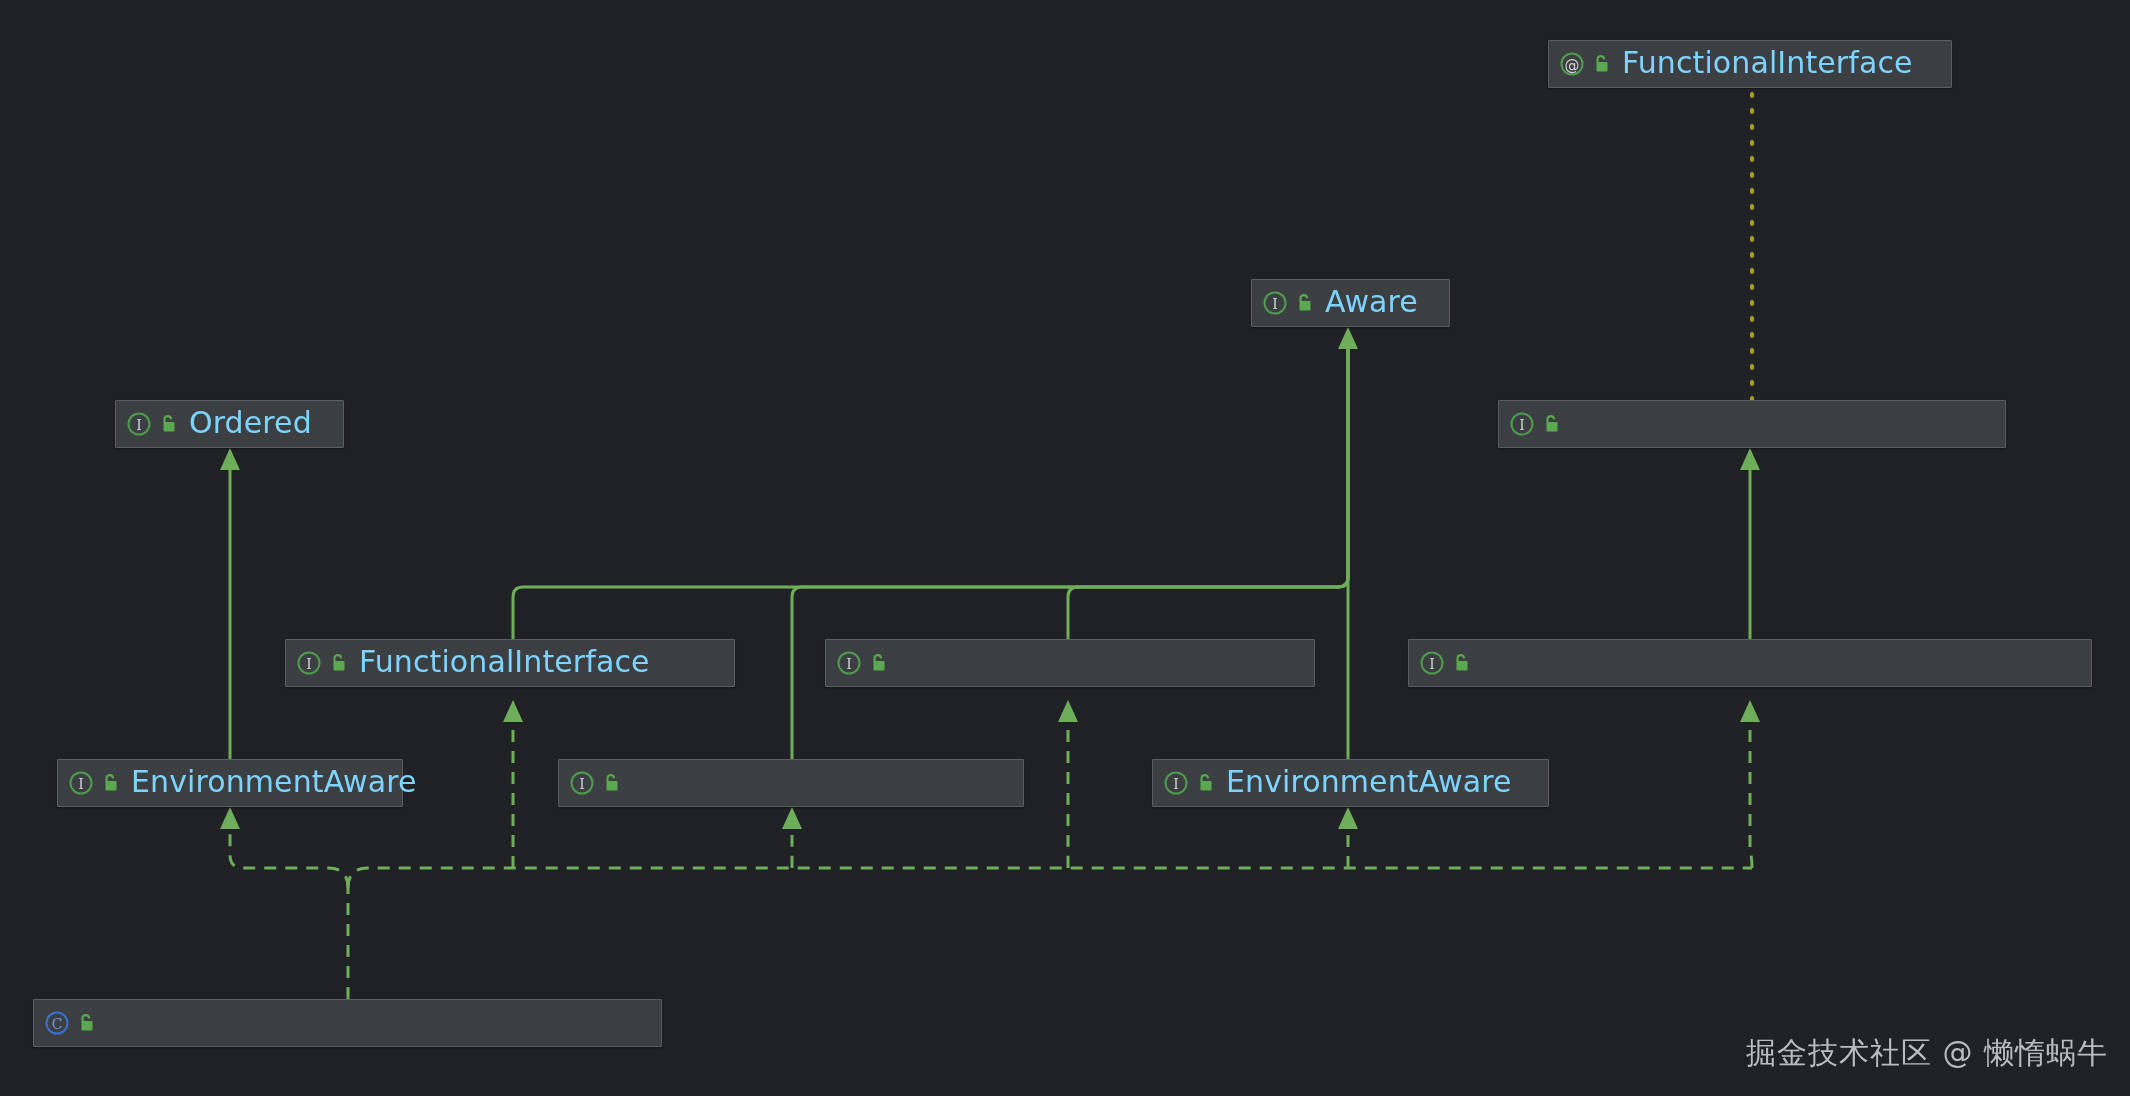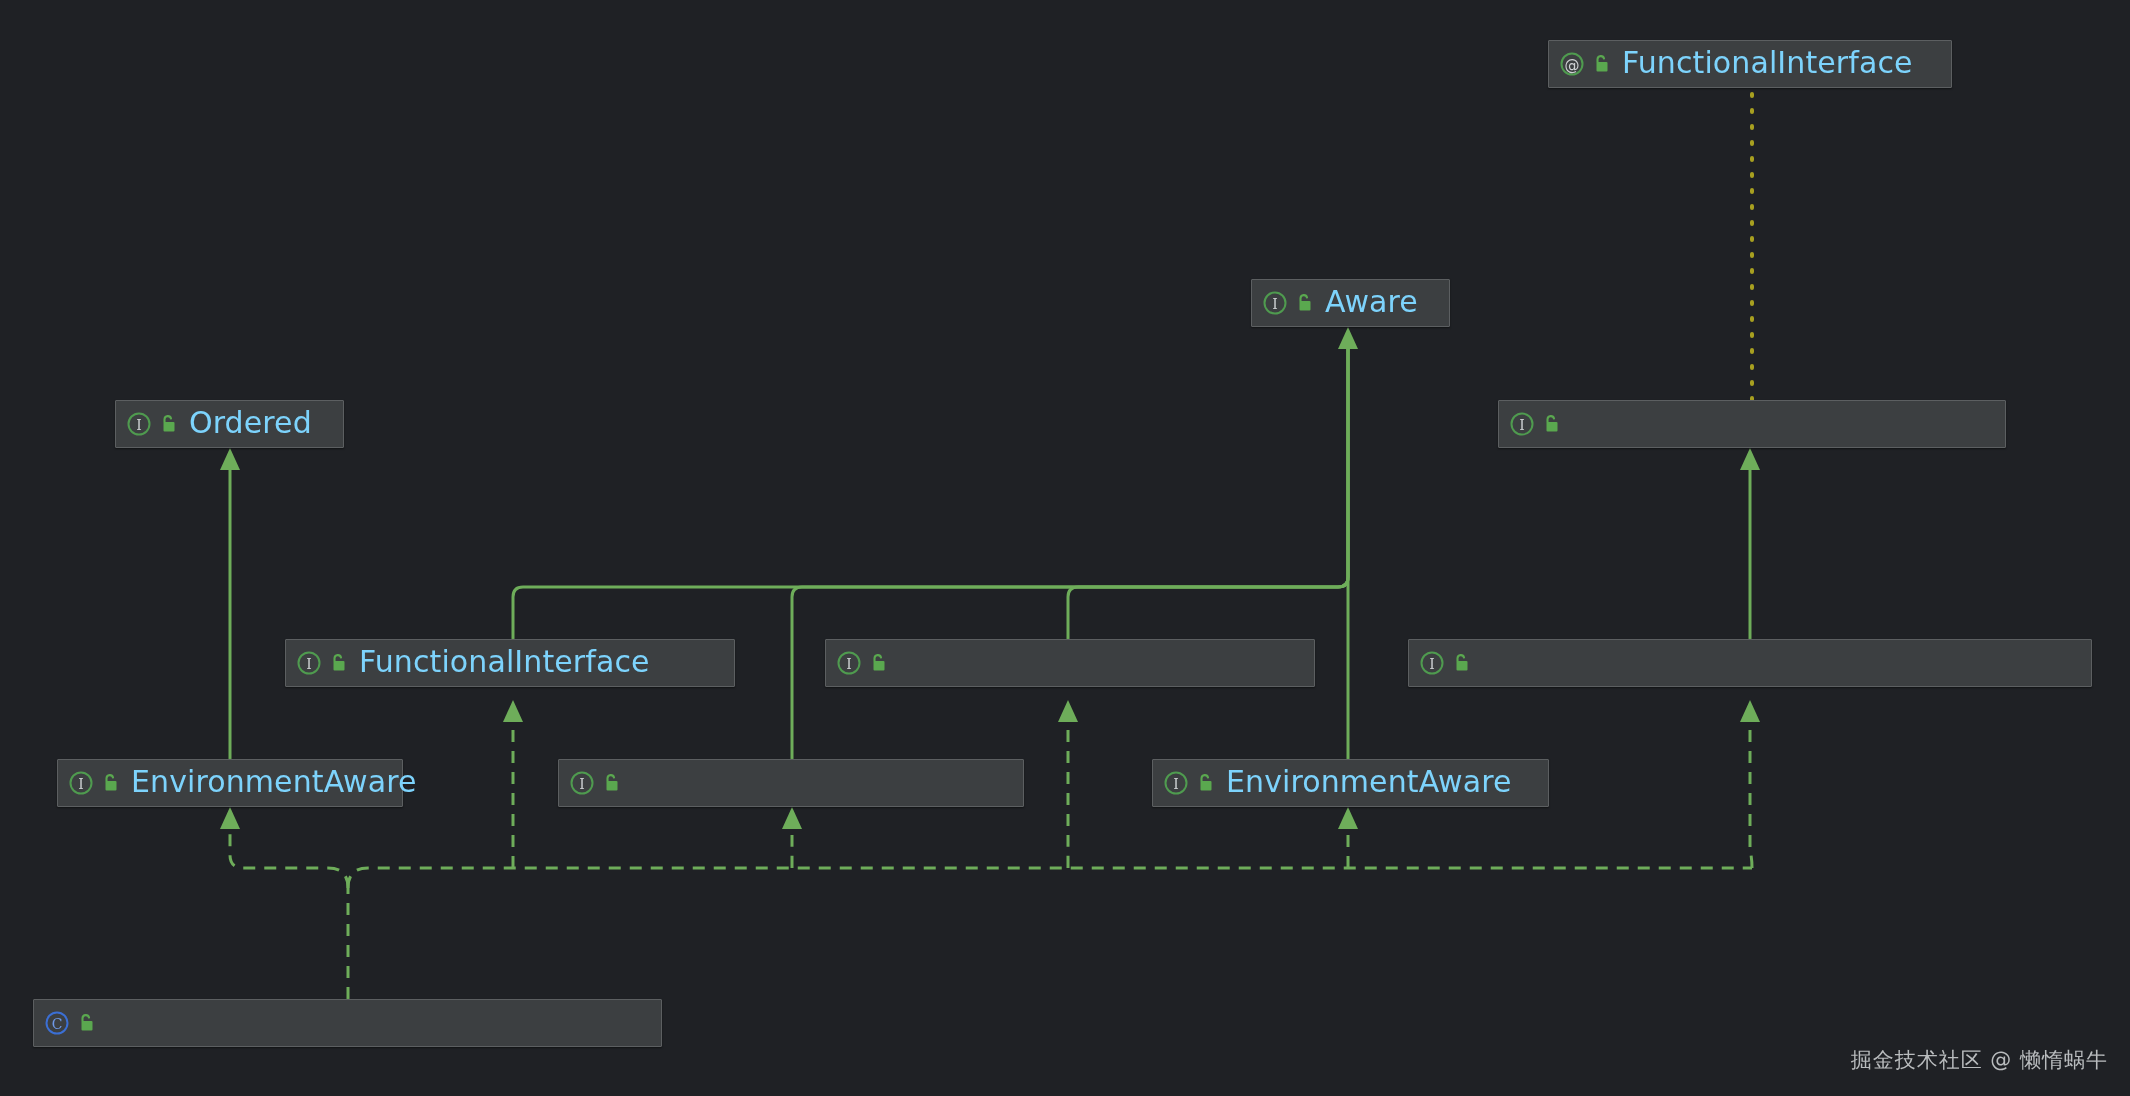--- a/index.html
+++ b/index.html
@@ -66,21 +66,21 @@
   .icon svg { display: block; }
   .lock-icon { margin-left: 7px; }
 
   
   #watermark {
     position: absolute;
     right: 22px;
     bottom: 22px;
     z-index: 3;
     color: #b9bcbe;
-    font-size: 21px;
+    font-size: 30px;
     letter-spacing: 1px;
     font-family: "DejaVu Sans", "Liberation Sans", sans-serif;
   }
 </style>
 </head>
 <body>
 
 <div id="canvas">
 
   <svg id="edge-layer" viewBox="0 0 2130 1096" width="2130" height="1096" xmlns="http://www.w3.org/2000/svg">

